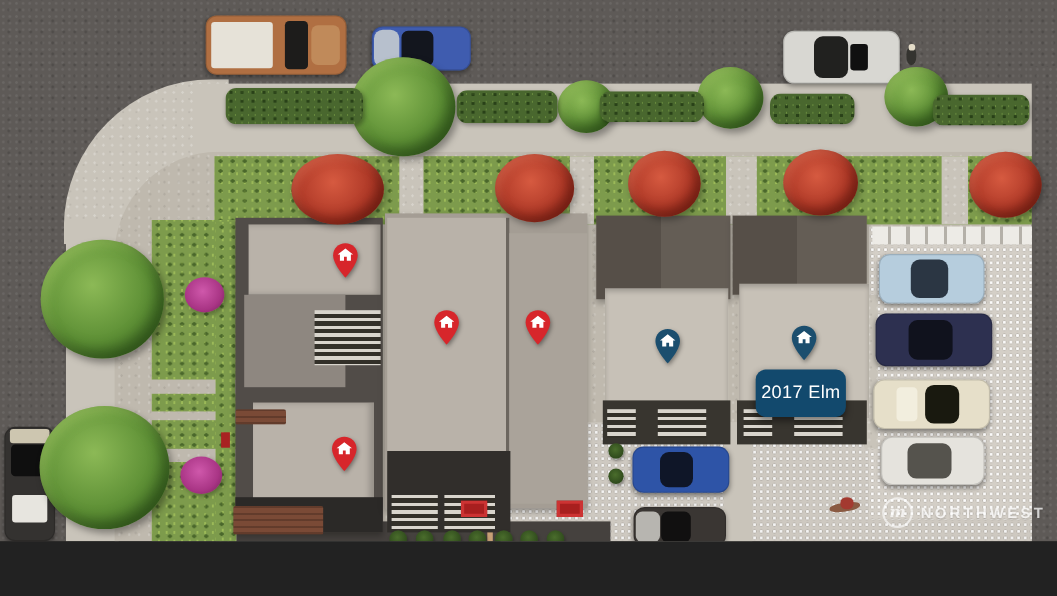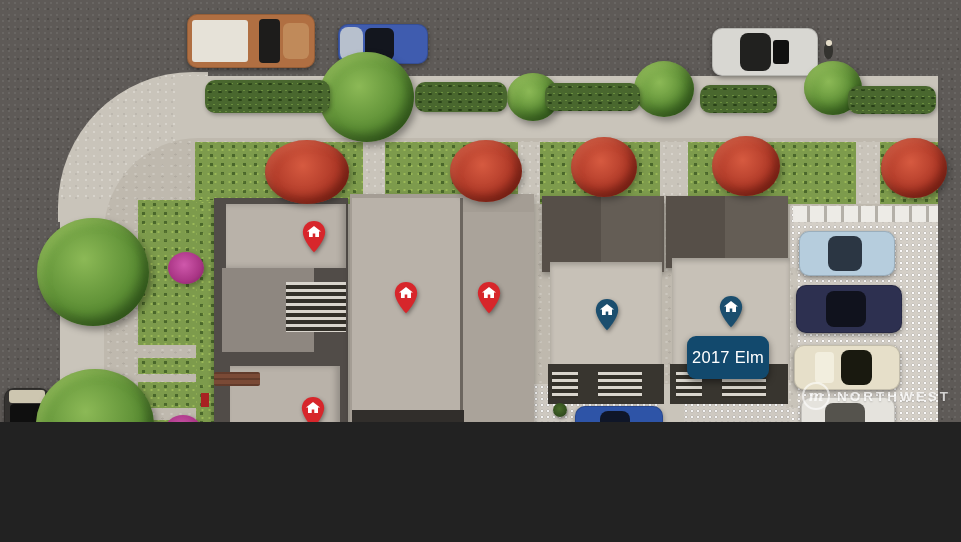--- a/index.html
+++ b/index.html
@@ -1,16 +1,16 @@
 <!DOCTYPE html>
 <html style="--label-bg: #12496d; --label-text: #ffffff;"><head>
 <meta charset="utf-8">
 <style>
   html,body{margin:0;padding:0;background:#222;font-family:"Liberation Sans",sans-serif;}
-  .stage{position:relative;width:961px;height:422px;overflow:hidden;background:#c0bab0;}
+  .stage{position:relative;width:961px;height:492px;overflow:hidden;background:#c0bab0;}
   .abs{position:absolute;}
   
   .asphalt{background-color:#5e5a57;background-image:
     radial-gradient(rgba(255,255,255,.07) 1px,transparent 1.4px),
     radial-gradient(rgba(0,0,0,.16) 1px,transparent 1.4px);
     background-size:6px 6px,10px 10px;background-position:0 0,3px 4px;}
   .sidewalk{background-color:#c9c4ba;background-image:
     radial-gradient(rgba(255,255,255,.25) 1px,transparent 1.3px),
     radial-gradient(rgba(0,0,0,.06) 1px,transparent 1.3px);
     background-size:8px 8px,12px 12px;}

